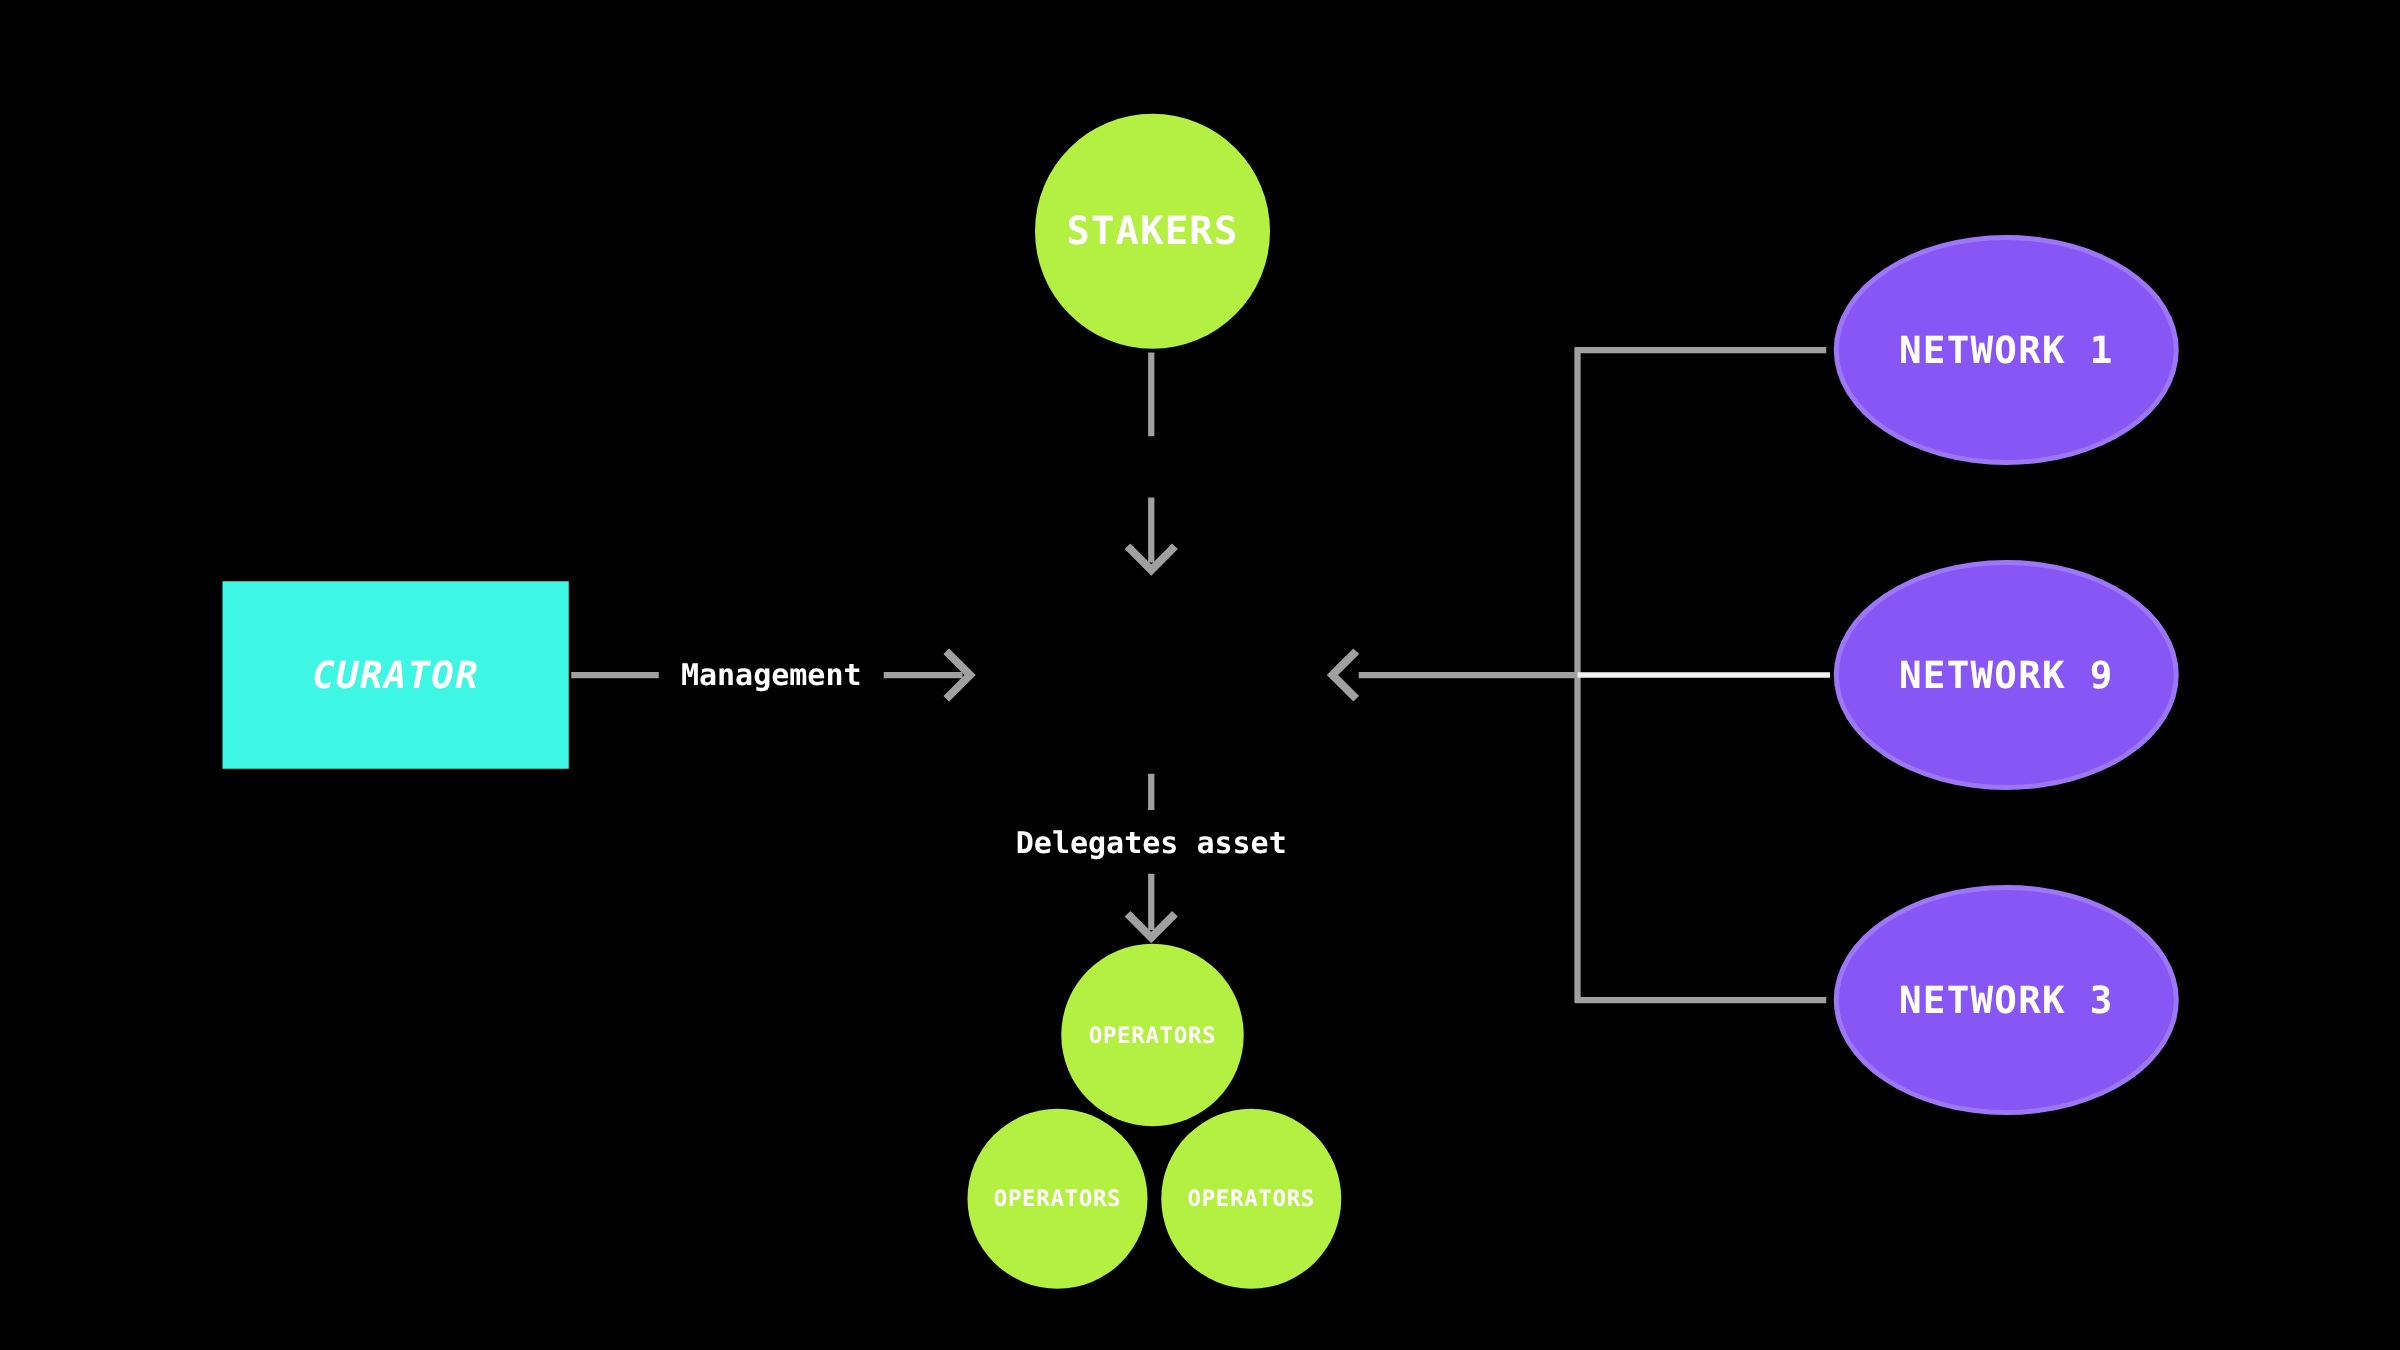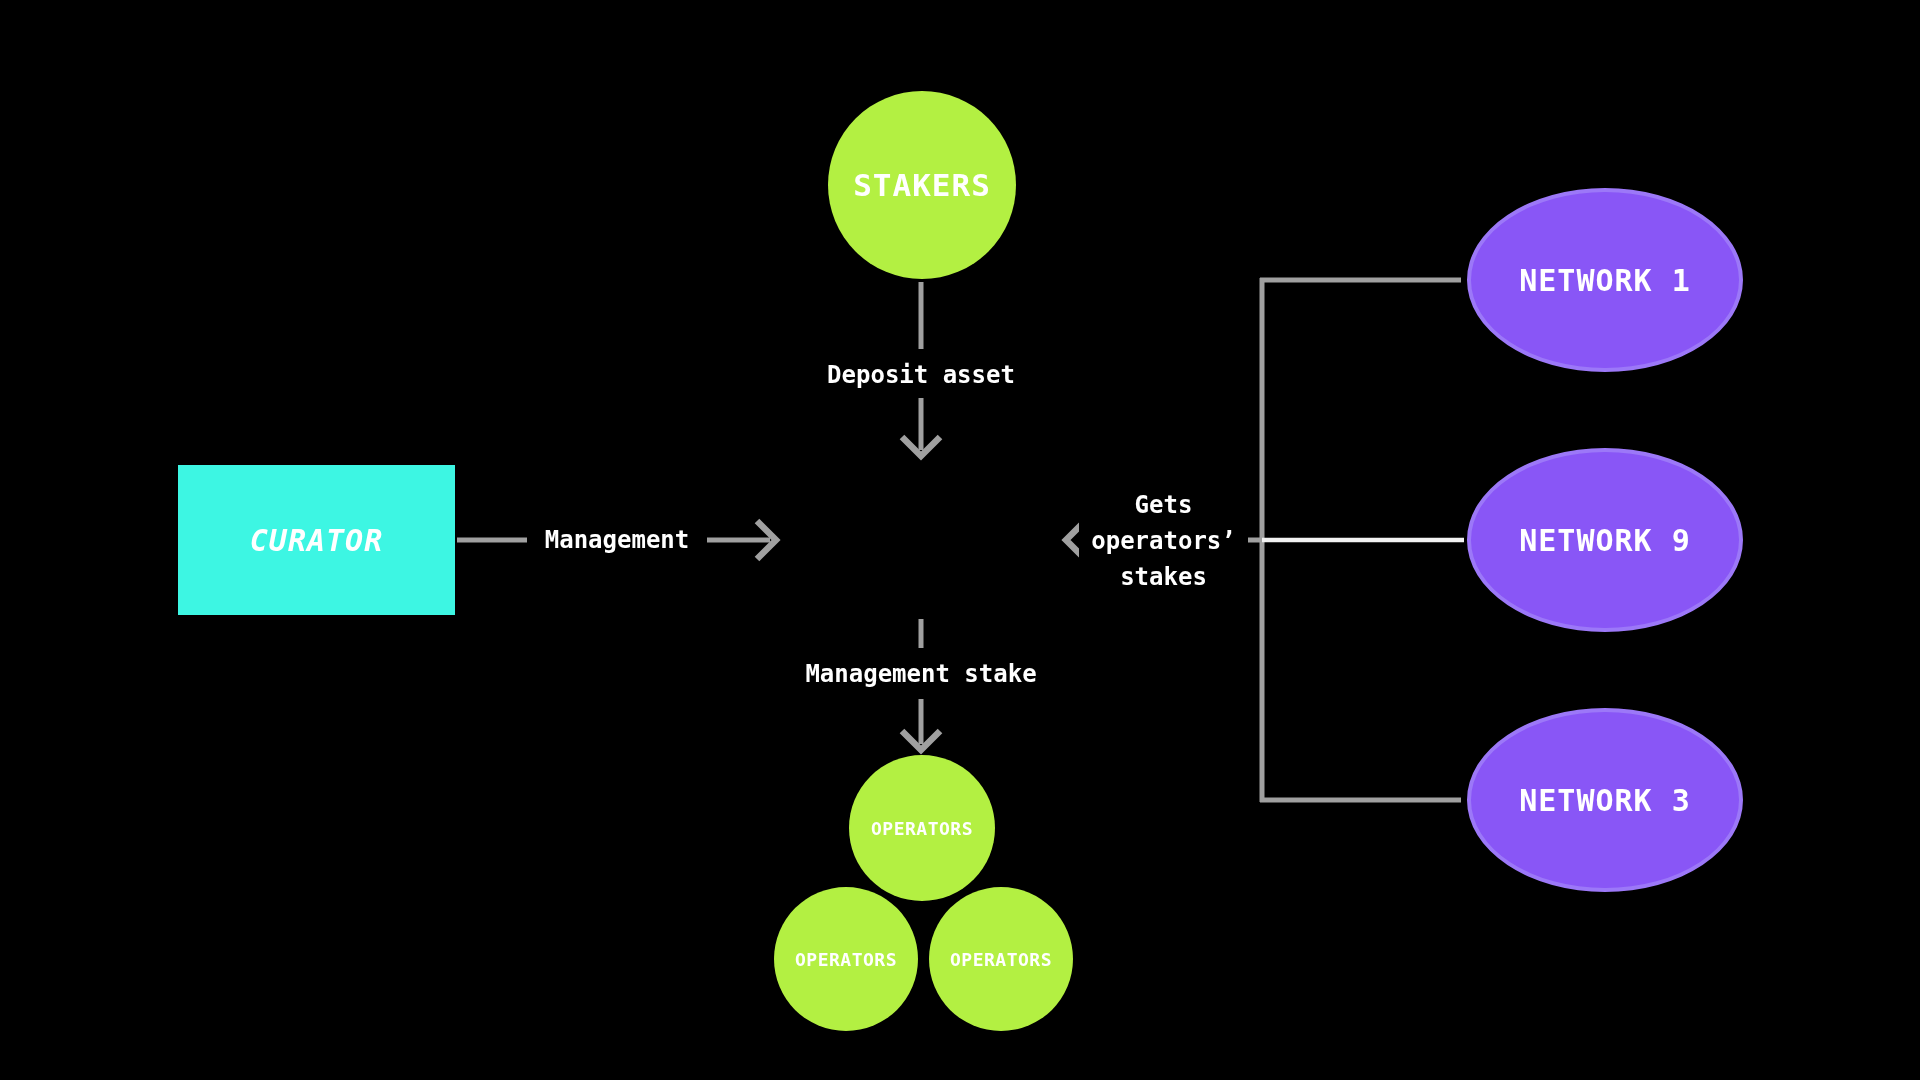--- a/index.html
+++ b/index.html
@@ -86,31 +86,23 @@
   <div class="node round node-operators node-operators-1">
     <span>OPERATORS</span>
   </div>
   <div class="node round node-operators node-operators-2">
     <span>OPERATORS</span>
   </div>
   <div class="node round node-operators node-operators-3">
     <span>OPERATORS</span>
   </div>
 
-  <div class="edge-label label-deposit">
-    <span>Deposit asset</span>
-  </div>
 
   <div class="edge-label label-management">
     <span>Management</span>
   </div>
 
   <div class="edge-label label-delegates">
-    <span>Management stake</span>
+    <span>Delegates asset</span>
   </div>
 
-  <div class="edge-label label-gets">
-    <span>Gets</span>
-    <span>operators’</span>
-    <span>stakes</span>
-  </div>
 
 </div>
 
 </body></html>

